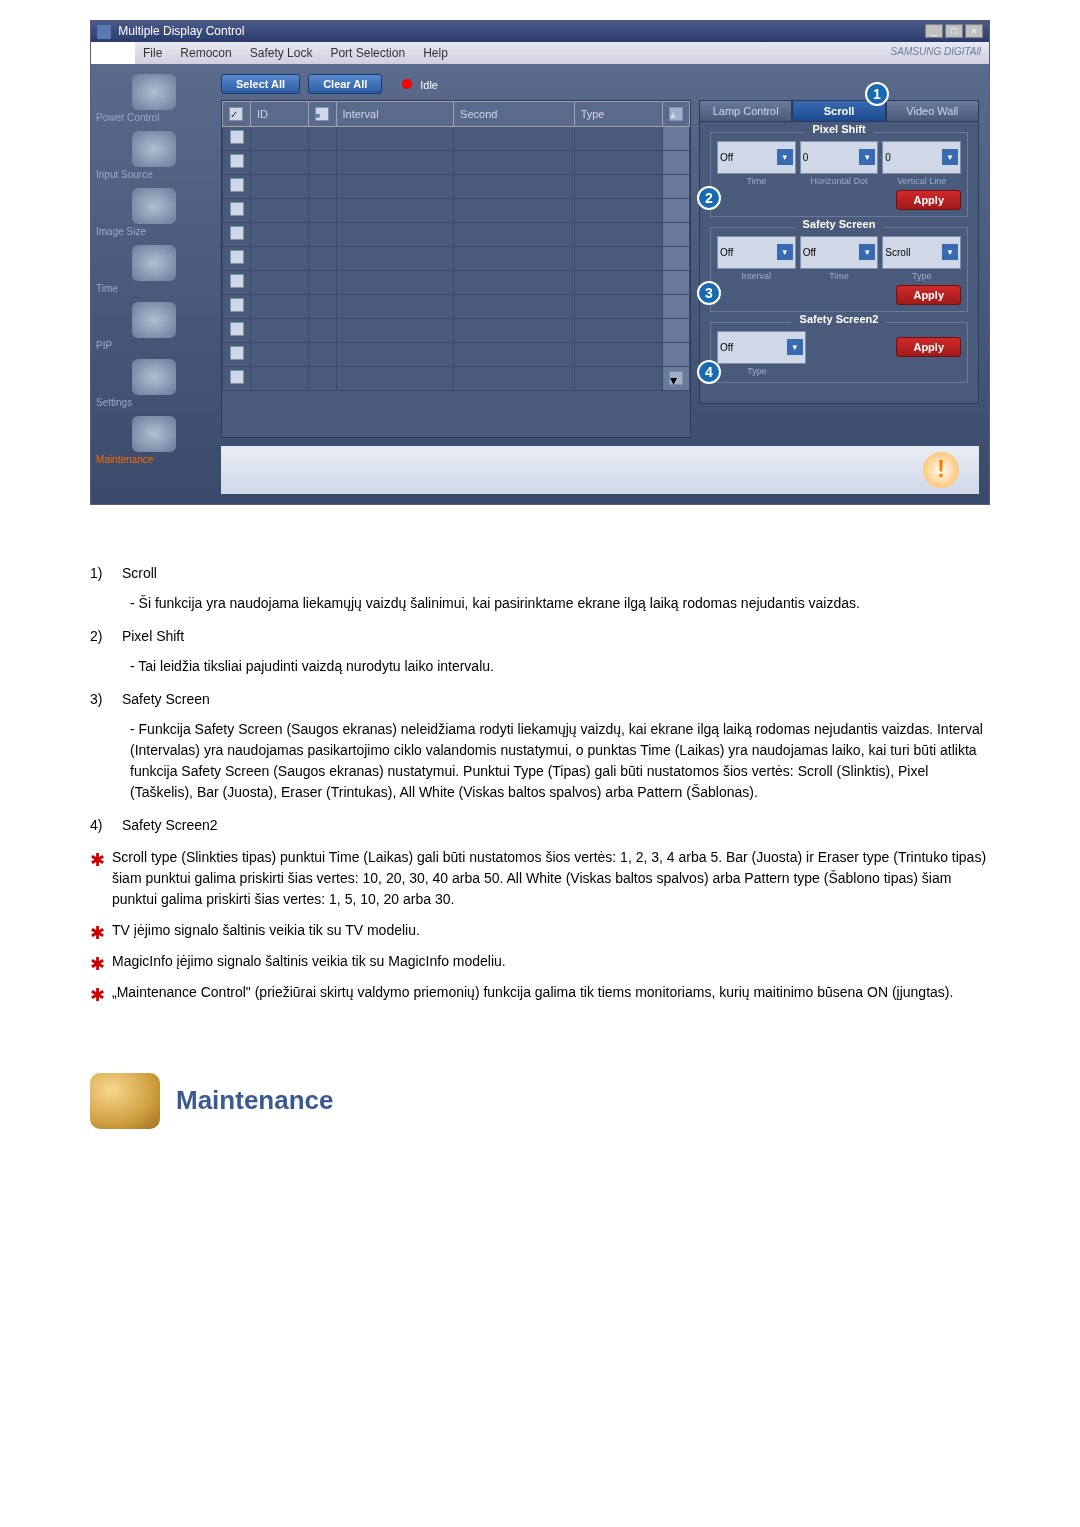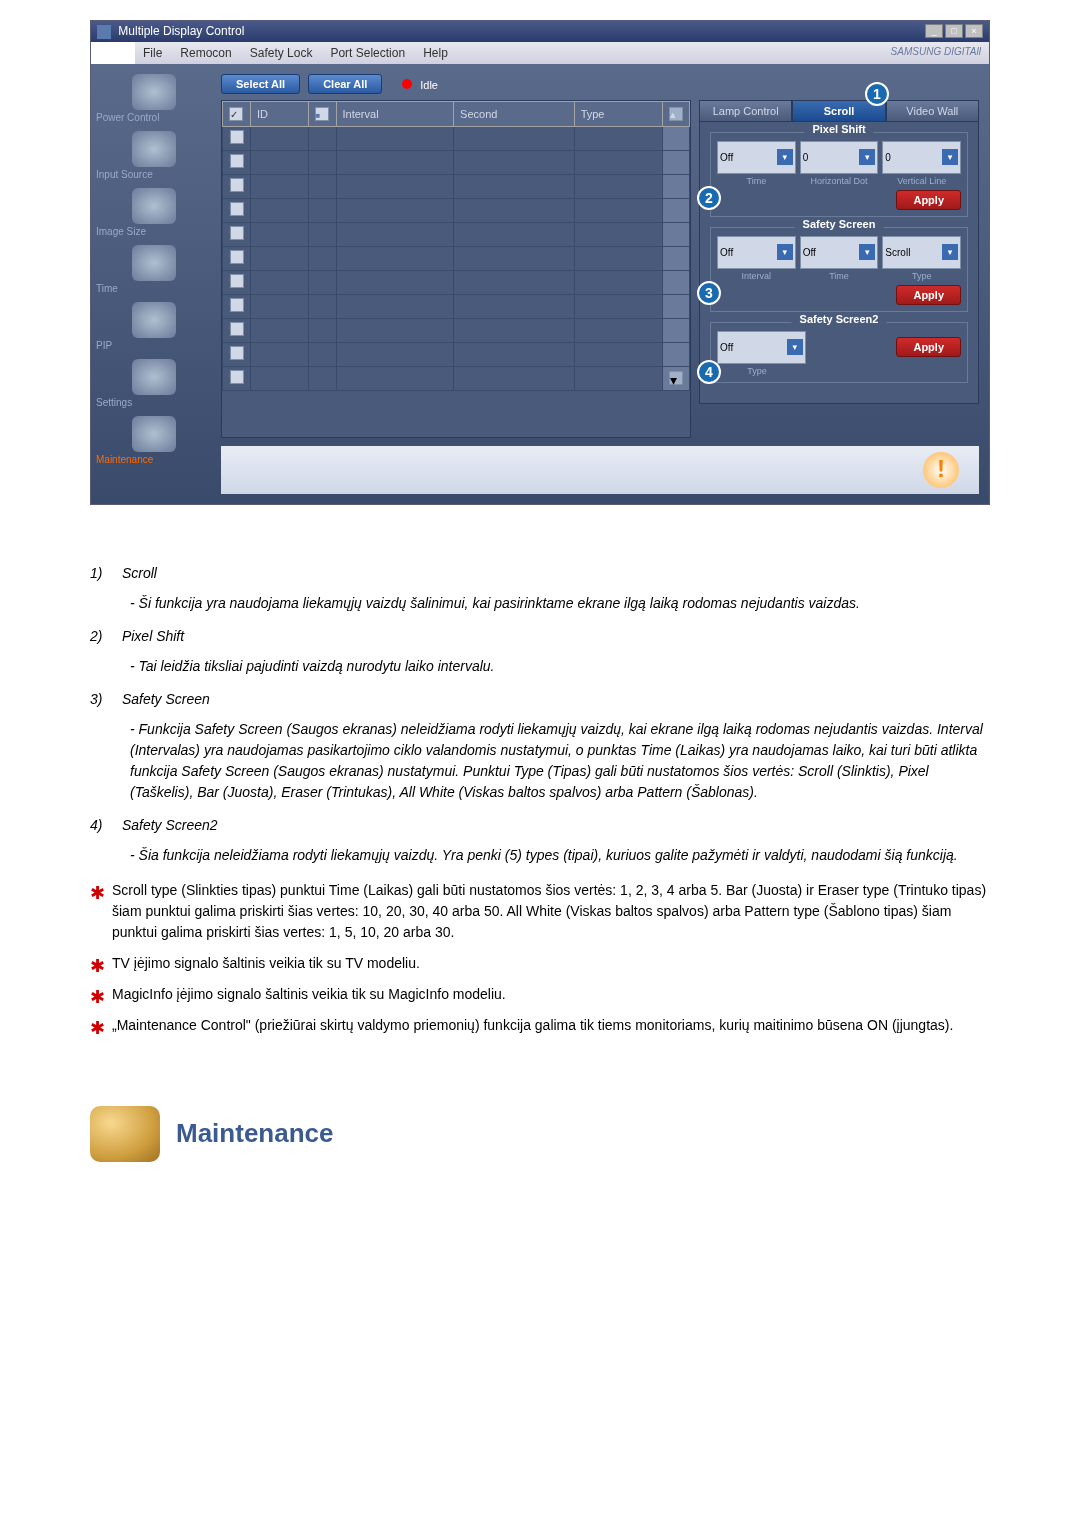--- a/index.html
+++ b/index.html
@@ -276,21 +276,21 @@
       background: radial-gradient(#fff, #ffb040);
       border-radius: 50%;
       color: #ff8000;
       font-size: 24px;
       font-weight: bold;
       text-align: center;
       line-height: 34px;
     }
     
     
-    .doc-item { margin-bottom: 14px; font-style: italic; }
+    .doc-item { margin-bottom: 14px; }
     .doc-num { display: inline-block; width: 28px; }
     .doc-sub { margin-left: 40px; margin-top: 12px; line-height: 1.5; }
     .star-note { margin-bottom: 10px; padding-left: 22px; position: relative; line-height: 1.5; font-weight: normal; }
     .star-note::before {
       content: "✱";
       position: absolute;
       left: 0;
       color: #d00000;
       font-size: 18px;
     }
@@ -602,21 +602,20 @@
     <div class="doc-sub">- Tai leidžia tiksliai pajudinti vaizdą nurodytu laiko intervalu.</div>
   </div>
   <div class="doc-item">
     <span class="doc-num">3)</span>
     <span>Safety Screen</span>
     <div class="doc-sub">- Funkcija Safety Screen (Saugos ekranas) neleidžiama rodyti liekamųjų vaizdų, kai ekrane ilgą laiką rodomas nejudantis vaizdas.  Interval (Intervalas) yra naudojamas pasikartojimo ciklo valandomis nustatymui, o punktas Time (Laikas) yra naudojamas laiko, kai turi būti atlikta funkcija Safety Screen (Saugos ekranas) nustatymui. Punktui Type (Tipas) gali būti nustatomos šios vertės: Scroll (Slinktis), Pixel (Taškelis), Bar (Juosta), Eraser (Trintukas), All White (Viskas baltos spalvos) arba Pattern (Šablonas).</div>
   </div>
   <div class="doc-item">
     <span class="doc-num">4)</span>
     <span>Safety Screen2</span>
-    <div class="doc-sub">- Šia funkcija neleidžiama rodyti liekamųjų vaizdų. Yra penki (5) types (tipai), kuriuos galite pažymėti ir valdyti, naudodami šią funkciją.</div>
   </div>
 
   <div class="star-note">Scroll type (Slinkties tipas) punktui Time (Laikas) gali būti nustatomos šios vertės: 1, 2, 3, 4 arba 5. Bar (Juosta) ir Eraser type (Trintuko tipas) šiam punktui galima priskirti šias vertes: 10, 20, 30, 40 arba 50. All White (Viskas baltos spalvos) arba Pattern type (Šablono tipas) šiam punktui galima priskirti šias vertes: 1, 5, 10, 20 arba 30.</div>
   <div class="star-note">TV įėjimo signalo šaltinis veikia tik su TV modeliu.</div>
   <div class="star-note">MagicInfo įėjimo signalo šaltinis veikia tik su MagicInfo modeliu.</div>
   <div class="star-note">„Maintenance Control" (priežiūrai skirtų valdymo priemonių) funkcija galima tik tiems monitoriams, kurių maitinimo būsena ON (įjungtas).</div>
 </div>
 
 <div class="section-heading">
   <div class="section-icon"></div>

